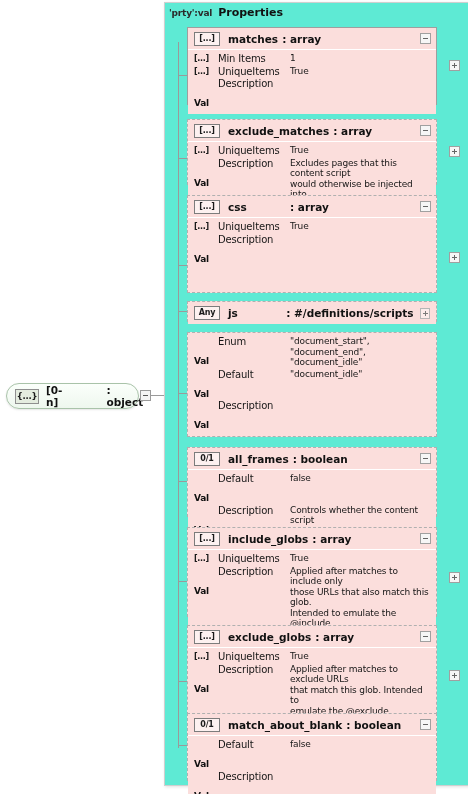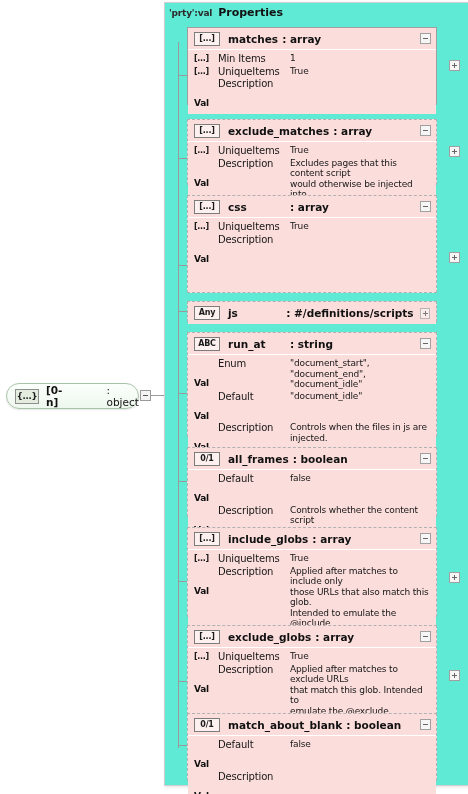--- a/index.html
+++ b/index.html
@@ -51,21 +51,21 @@
     letter-spacing: -0.3px;
   }
   .root-node .card-label {
     font-size: 10.5px;
     font-weight: bold;
     color: #111;
     width: 52px;
   }
   .root-node .type-label {
     font-size: 10.5px;
-    font-weight: normal;
+    font-weight: bold;
     color: #111;
     margin-left: 44px;
   }
 
   
   .root-toggle {
     position: absolute;
     left: 140px;
     top: 390px;
     width: 11px;
@@ -408,44 +408,36 @@
         </div>
         <div class="prop-box dashed noborderline" style="top: 298px; height: 21px;">
           <div class="prop-title">
             <span class="type-icon">Any</span>
             <span class="prop-name fixedw">js</span>
             <span class="prop-type">: #/definitions/scripts</span>
             <span class="inline-plus"></span>
           </div>
         </div>
         <div class="prop-box dashed" style="top: 329px; height: 105px;">
-          <div class="prop-title">
-            <span class="type-icon">ABC</span>
-            <span class="prop-name fixedw">run_at</span>
-            <span class="prop-type">: string</span>
-            <span class="toggle-btn"></span>
-          </div>
           <div class="prop-body">
             <div class="attr-row">
               <span class="attr-icon val">Val</span>
               <span class="attr-key">Enum</span>
               <span class="attr-val">"document_start",
 "document_end",
 "document_idle"</span>
             </div>
             <div class="attr-row">
               <span class="attr-icon val">Val</span>
               <span class="attr-key">Default</span>
               <span class="attr-val">"document_idle"</span>
             </div>
             <div class="attr-row">
               <span class="attr-icon val">Val</span>
               <span class="attr-key">Description</span>
-              <span class="attr-val">Controls when the files in js are
-injected.</span>
             </div>
           </div>
         </div>
         <div class="prop-box dashed" style="top: 444px; height: 70px;">
           <div class="prop-title">
             <span class="type-icon">0/1</span>
             <span class="prop-name">all_frames</span>
             <span class="prop-type">: boolean</span>
             <span class="toggle-btn"></span>
           </div>

